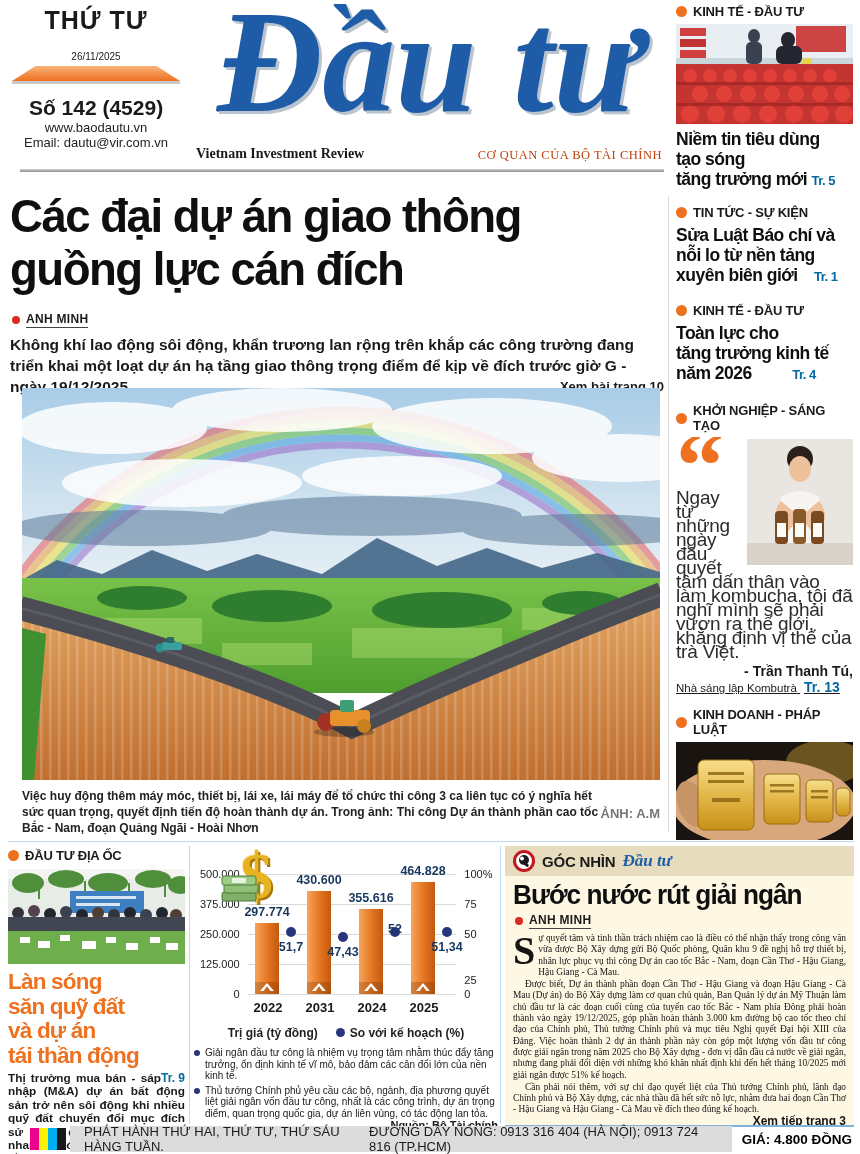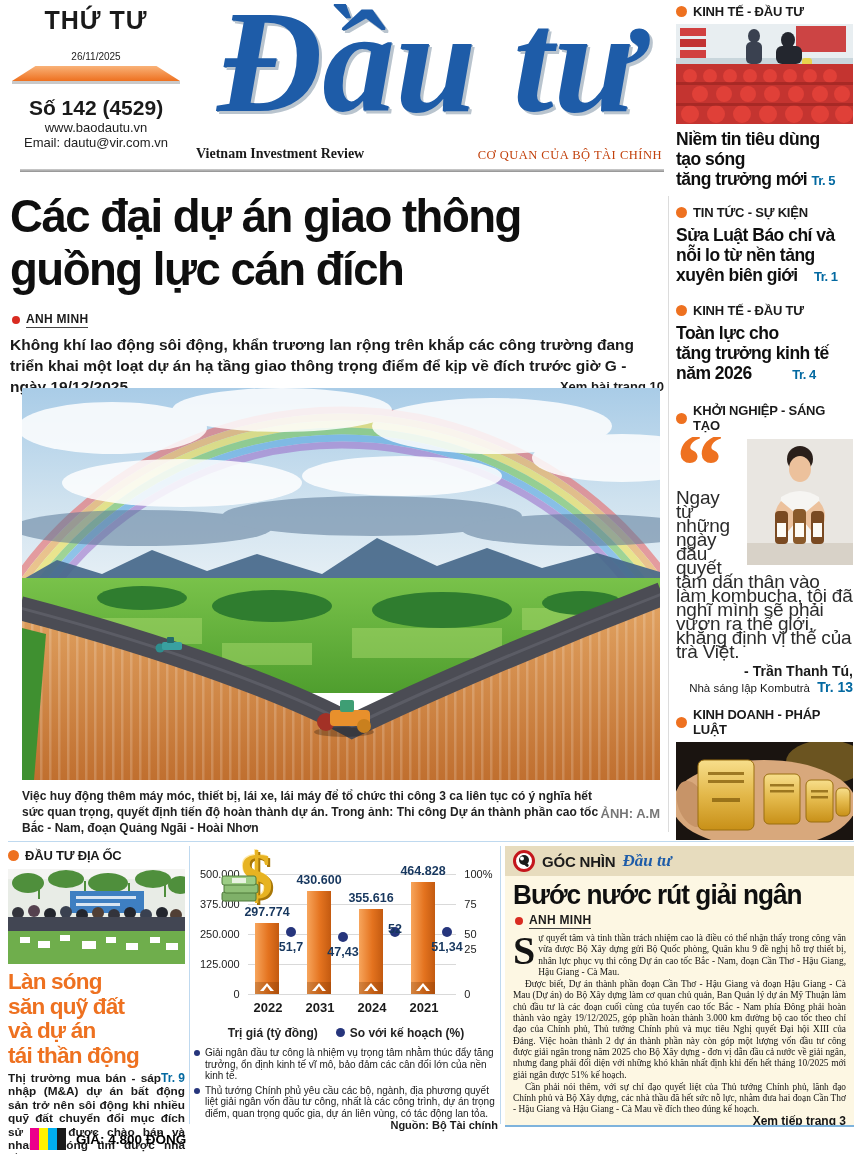--- a/index.html
+++ b/index.html
@@ -52,21 +52,21 @@
   .sb-title-orange{font-size:19.5px;font-weight:bold;line-height:22px;letter-spacing:-.5px;color:#ee7120;margin-top:6px;}
   .pg-right{text-align:right;font-weight:bold;font-size:13.5px;margin-top:2px;}
   .vline-main{position:absolute;left:668px;top:196px;width:1px;height:636px;background:#dcdcdc;}
   
   .quote-block{position:relative;margin-top:4px;}
   .q-photo{float:right;width:106px;margin:2px 0 4px 6px;}
   .qmark{font-family:"Liberation Serif",serif;font-weight:bold;font-size:96px;line-height:58px;
          color:#ee7120;height:52px;overflow:hidden;}
   .qtext{font-size:19px;font-weight:normal;line-height:14px;letter-spacing:-.2px;color:#2b2b2b;margin:2px 0 4px;}
   .qattr1{text-align:right;font-size:14px;font-weight:bold;color:#1a1a1a;}
-  .qattr2{text-align:right;font-size:11.5px;color:#1a1a1a;}
+  .qattr2{font-size:11.5px;color:#1a1a1a;text-decoration:underline;}
   .qattr2 .pg{font-size:14px;margin-left:4px;}
   
   .hline-bottom{position:absolute;left:8px;top:841px;width:846px;height:1px;background:#bfd9ef;}
   .vline-b1{position:absolute;left:189px;top:846px;width:1px;height:278px;background:#bfd9ef;}
   .vline-b2{position:absolute;left:500px;top:846px;width:1px;height:278px;background:#bfd9ef;}
   
   #property{position:absolute;left:8px;top:848px;width:177px;}
   #property .sb-photo{margin-top:6px;}
   .prop-head{font-size:22.5px;font-weight:bold;line-height:24.5px;letter-spacing:-.8px;color:#ee7120;margin-top:6px;}
   .prop-body{font-size:11.8px;font-weight:bold;line-height:13.4px;text-align:justify;color:#1a1a1a;margin-top:4px;}
@@ -482,21 +482,21 @@
           <div class="tickL" style="top: -6px;">500.000</div>
           <div class="tickR" style="top: -6px;">100%</div>
           <div class="gl" style="top: 30px;"></div>
           <div class="tickL" style="top: 24px;">375.000</div>
           <div class="tickR" style="top: 24px;">75</div>
           <div class="gl" style="top: 60px;"></div>
           <div class="tickL" style="top: 54px;">250.000</div>
           <div class="tickR" style="top: 54px;">50</div>
           <div class="gl" style="top: 90px;"></div>
           <div class="tickL" style="top: 84px;">125.000</div>
-          <div class="tickR" style="top: 69px;">25</div>
+          <div class="tickR" style="top: 100px;">25</div>
           <div class="gl" style="top: 120px;"></div>
           <div class="tickL" style="top: 114px;">0</div>
           <div class="tickR" style="top: 114px;">0</div>
           <div class="bar" style="left: 7px; height: 71.4658px;"></div>
           <div class="bval" style="left: -13px; bottom: 75.4658px;">297.774</div>
           <div class="cdot" style="left: 38px; bottom: 57.04px;"></div>
           <div class="dval" style="left: 18px; bottom: 40.04px;">51,7</div>
           <div class="xlab" style="left: -6px; width: 52px;">2022</div>
           <div class="bar" style="left: 59px; height: 103.344px;"></div>
           <div class="bval" style="left: 39px; bottom: 107.344px;">430.600</div>
@@ -505,21 +505,21 @@
           <div class="xlab" style="left: 46px; width: 52px;">2031</div>
           <div class="bar" style="left: 111px; height: 85.3478px;"></div>
           <div class="bval" style="left: 91px; bottom: 89.3478px;">355.616</div>
           <div class="cdot" style="left: 142px; bottom: 57.4px;"></div>
           <div class="dval" style="left: 122px; bottom: 58px;">52</div>
           <div class="xlab" style="left: 98px; width: 52px;">2024</div>
           <div class="bar" style="left: 163px; height: 111.559px;"></div>
           <div class="bval" style="left: 143px; bottom: 115.559px;">464.828</div>
           <div class="cdot" style="left: 194px; bottom: 56.608px;"></div>
           <div class="dval" style="left: 174px; bottom: 39.608px;">51,34</div>
-          <div class="xlab" style="left: 150px; width: 52px;">2021</div>
+          <div class="xlab" style="left: 150px; width: 52px;">2025</div>
         </div>
     </div>
     <div class="c-legend">
       <span>Trị giá (tỷ đồng)</span>
       <span>
         <span class="lg-dot"></span><span>So với kế hoạch (%)</span>
       </span>
     </div>
     <div class="c-notes">
       <div class="c-note">
@@ -558,16 +558,20 @@
     </div>
   </div>
 
   <div id="pfooter">
     <div class="cmyk">
       <span style="background:#ec008c"></span>
       <span style="background:#fff200"></span>
       <span style="background:#00aeef"></span>
       <span style="background:#1a1a1a"></span>
     </div>
+    <div class="fbar">
+      <span>PHÁT HÀNH THỨ HAI, THỨ TƯ, THỨ SÁU HÀNG TUẦN.</span>
+      <span>ĐƯỜNG DÂY NÓNG: 0913 316 404 (HÀ NỘI);  0913 724 816 (TP.HCM)</span>
+    </div>
     <div class="fprice">GIÁ: 4.800 ĐỒNG</div>
   </div>
 
 </div>
 
 </body></html>

